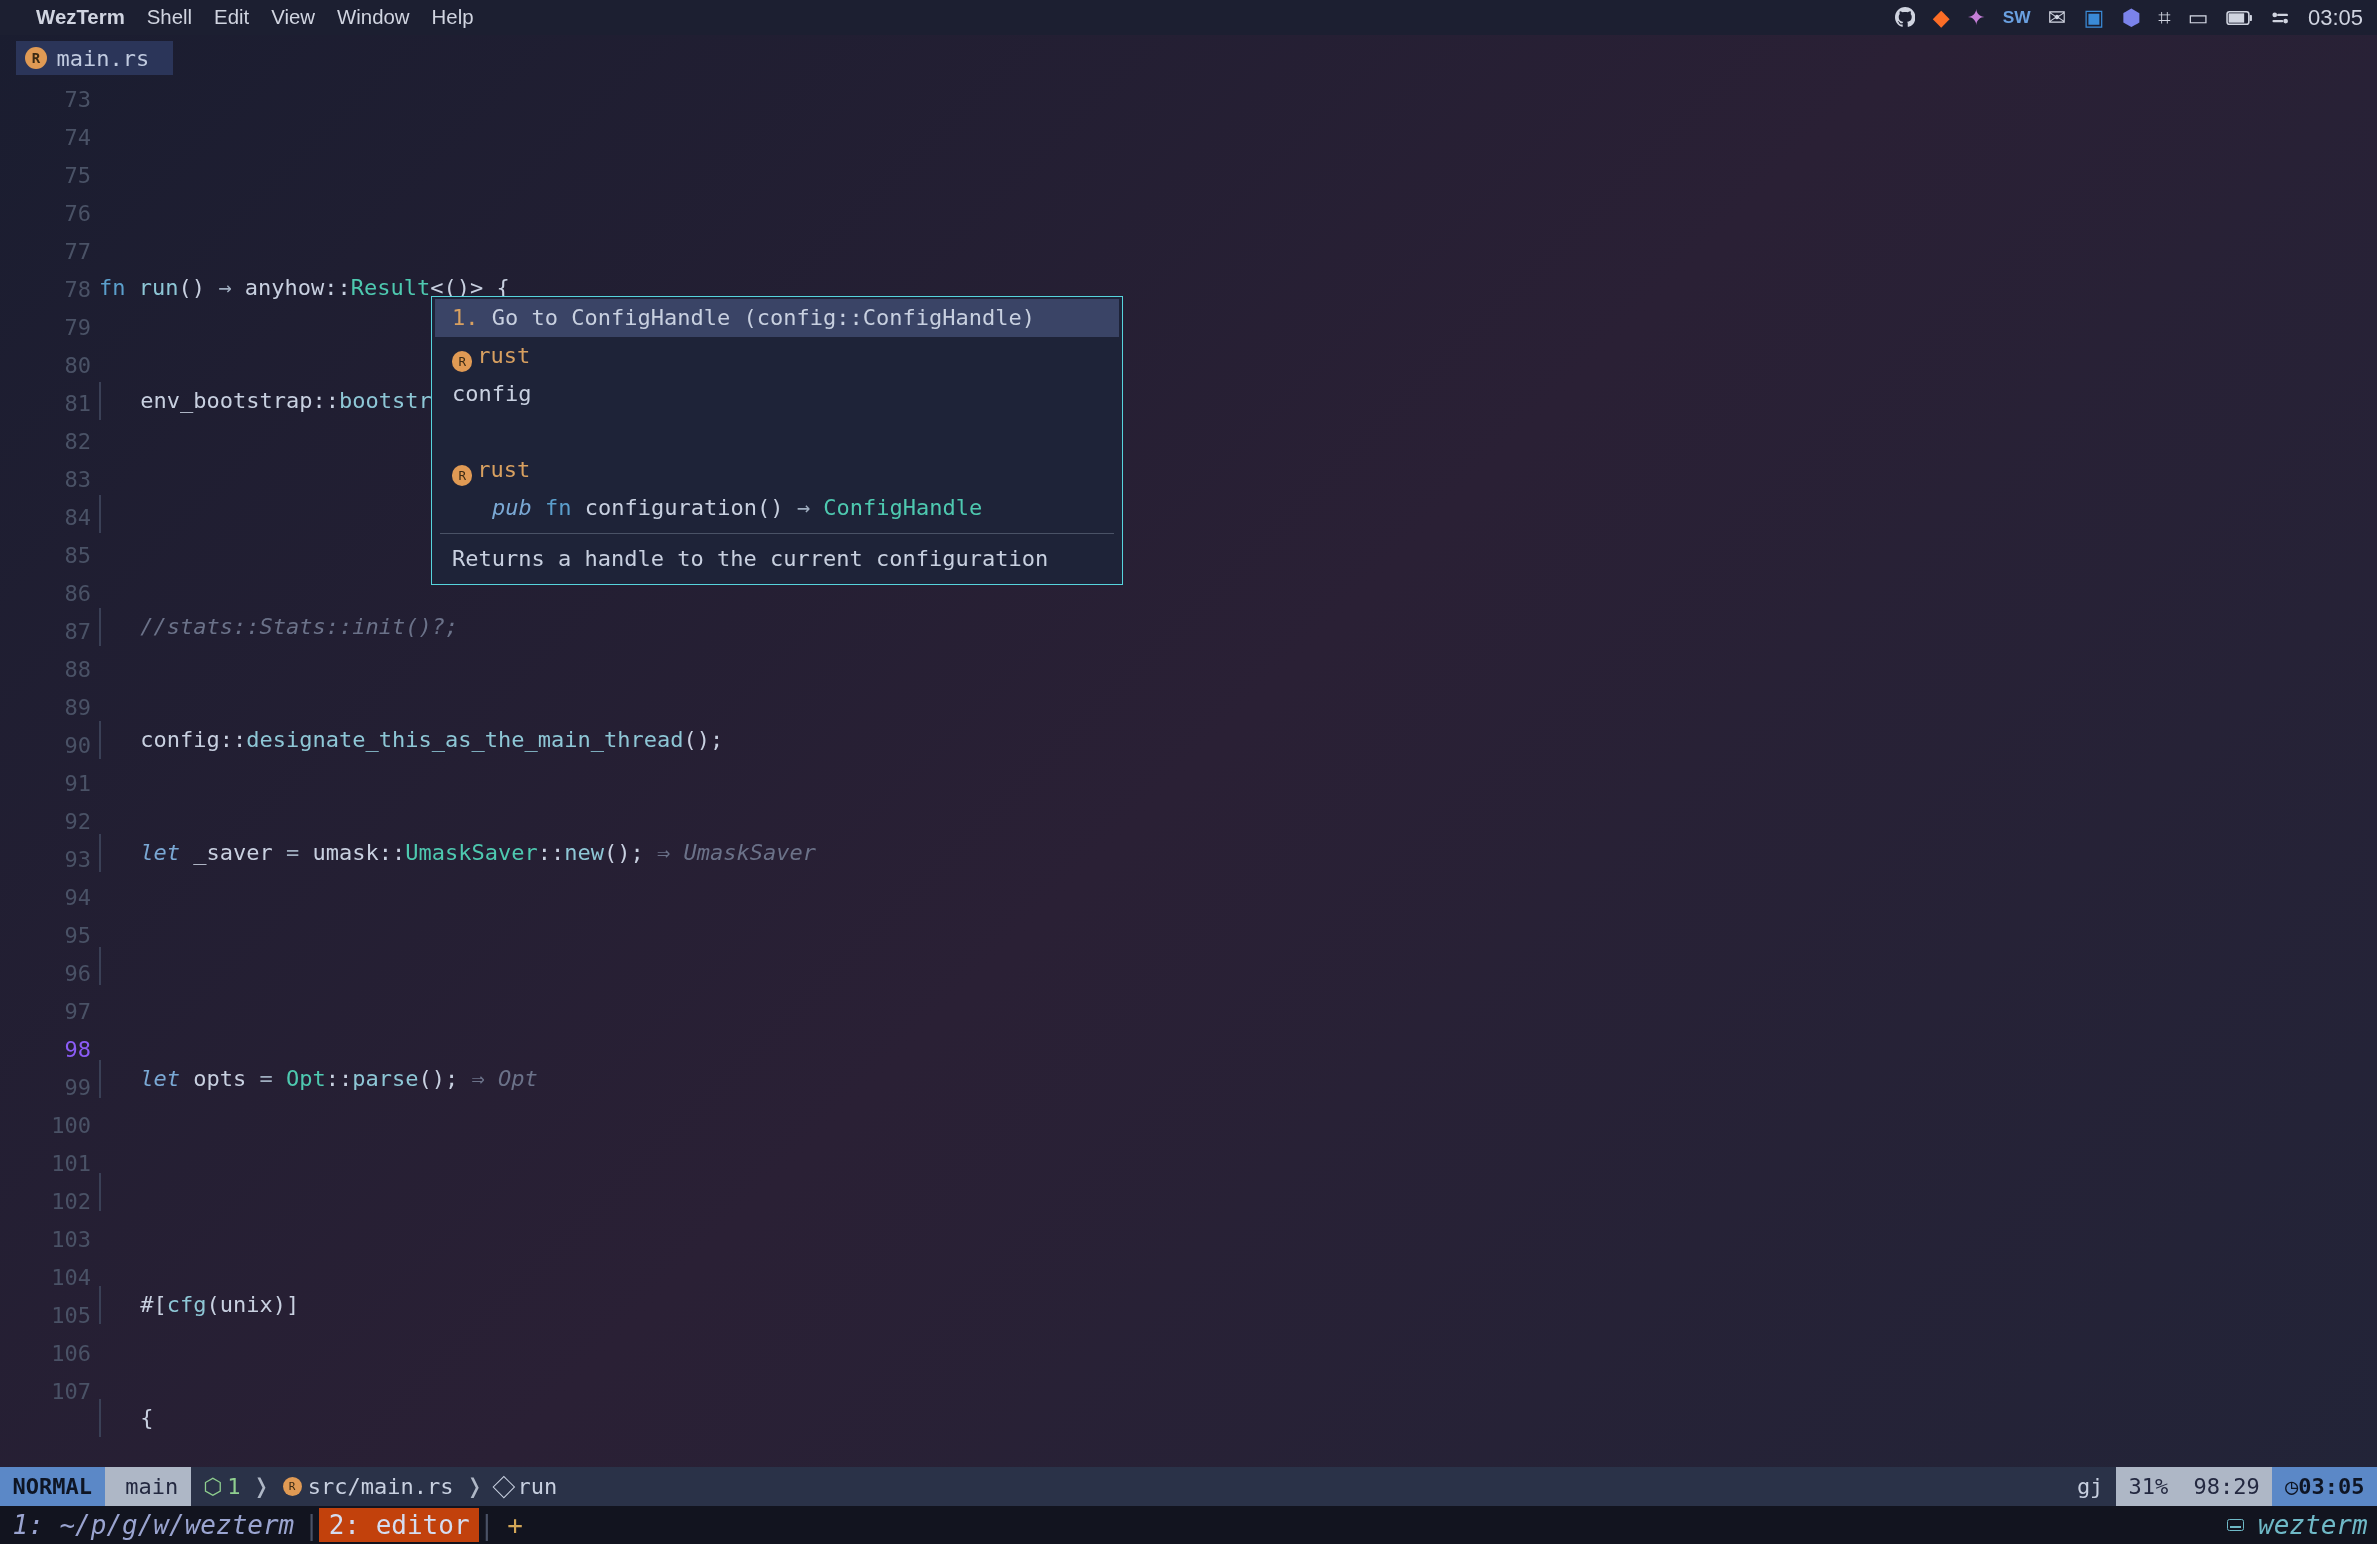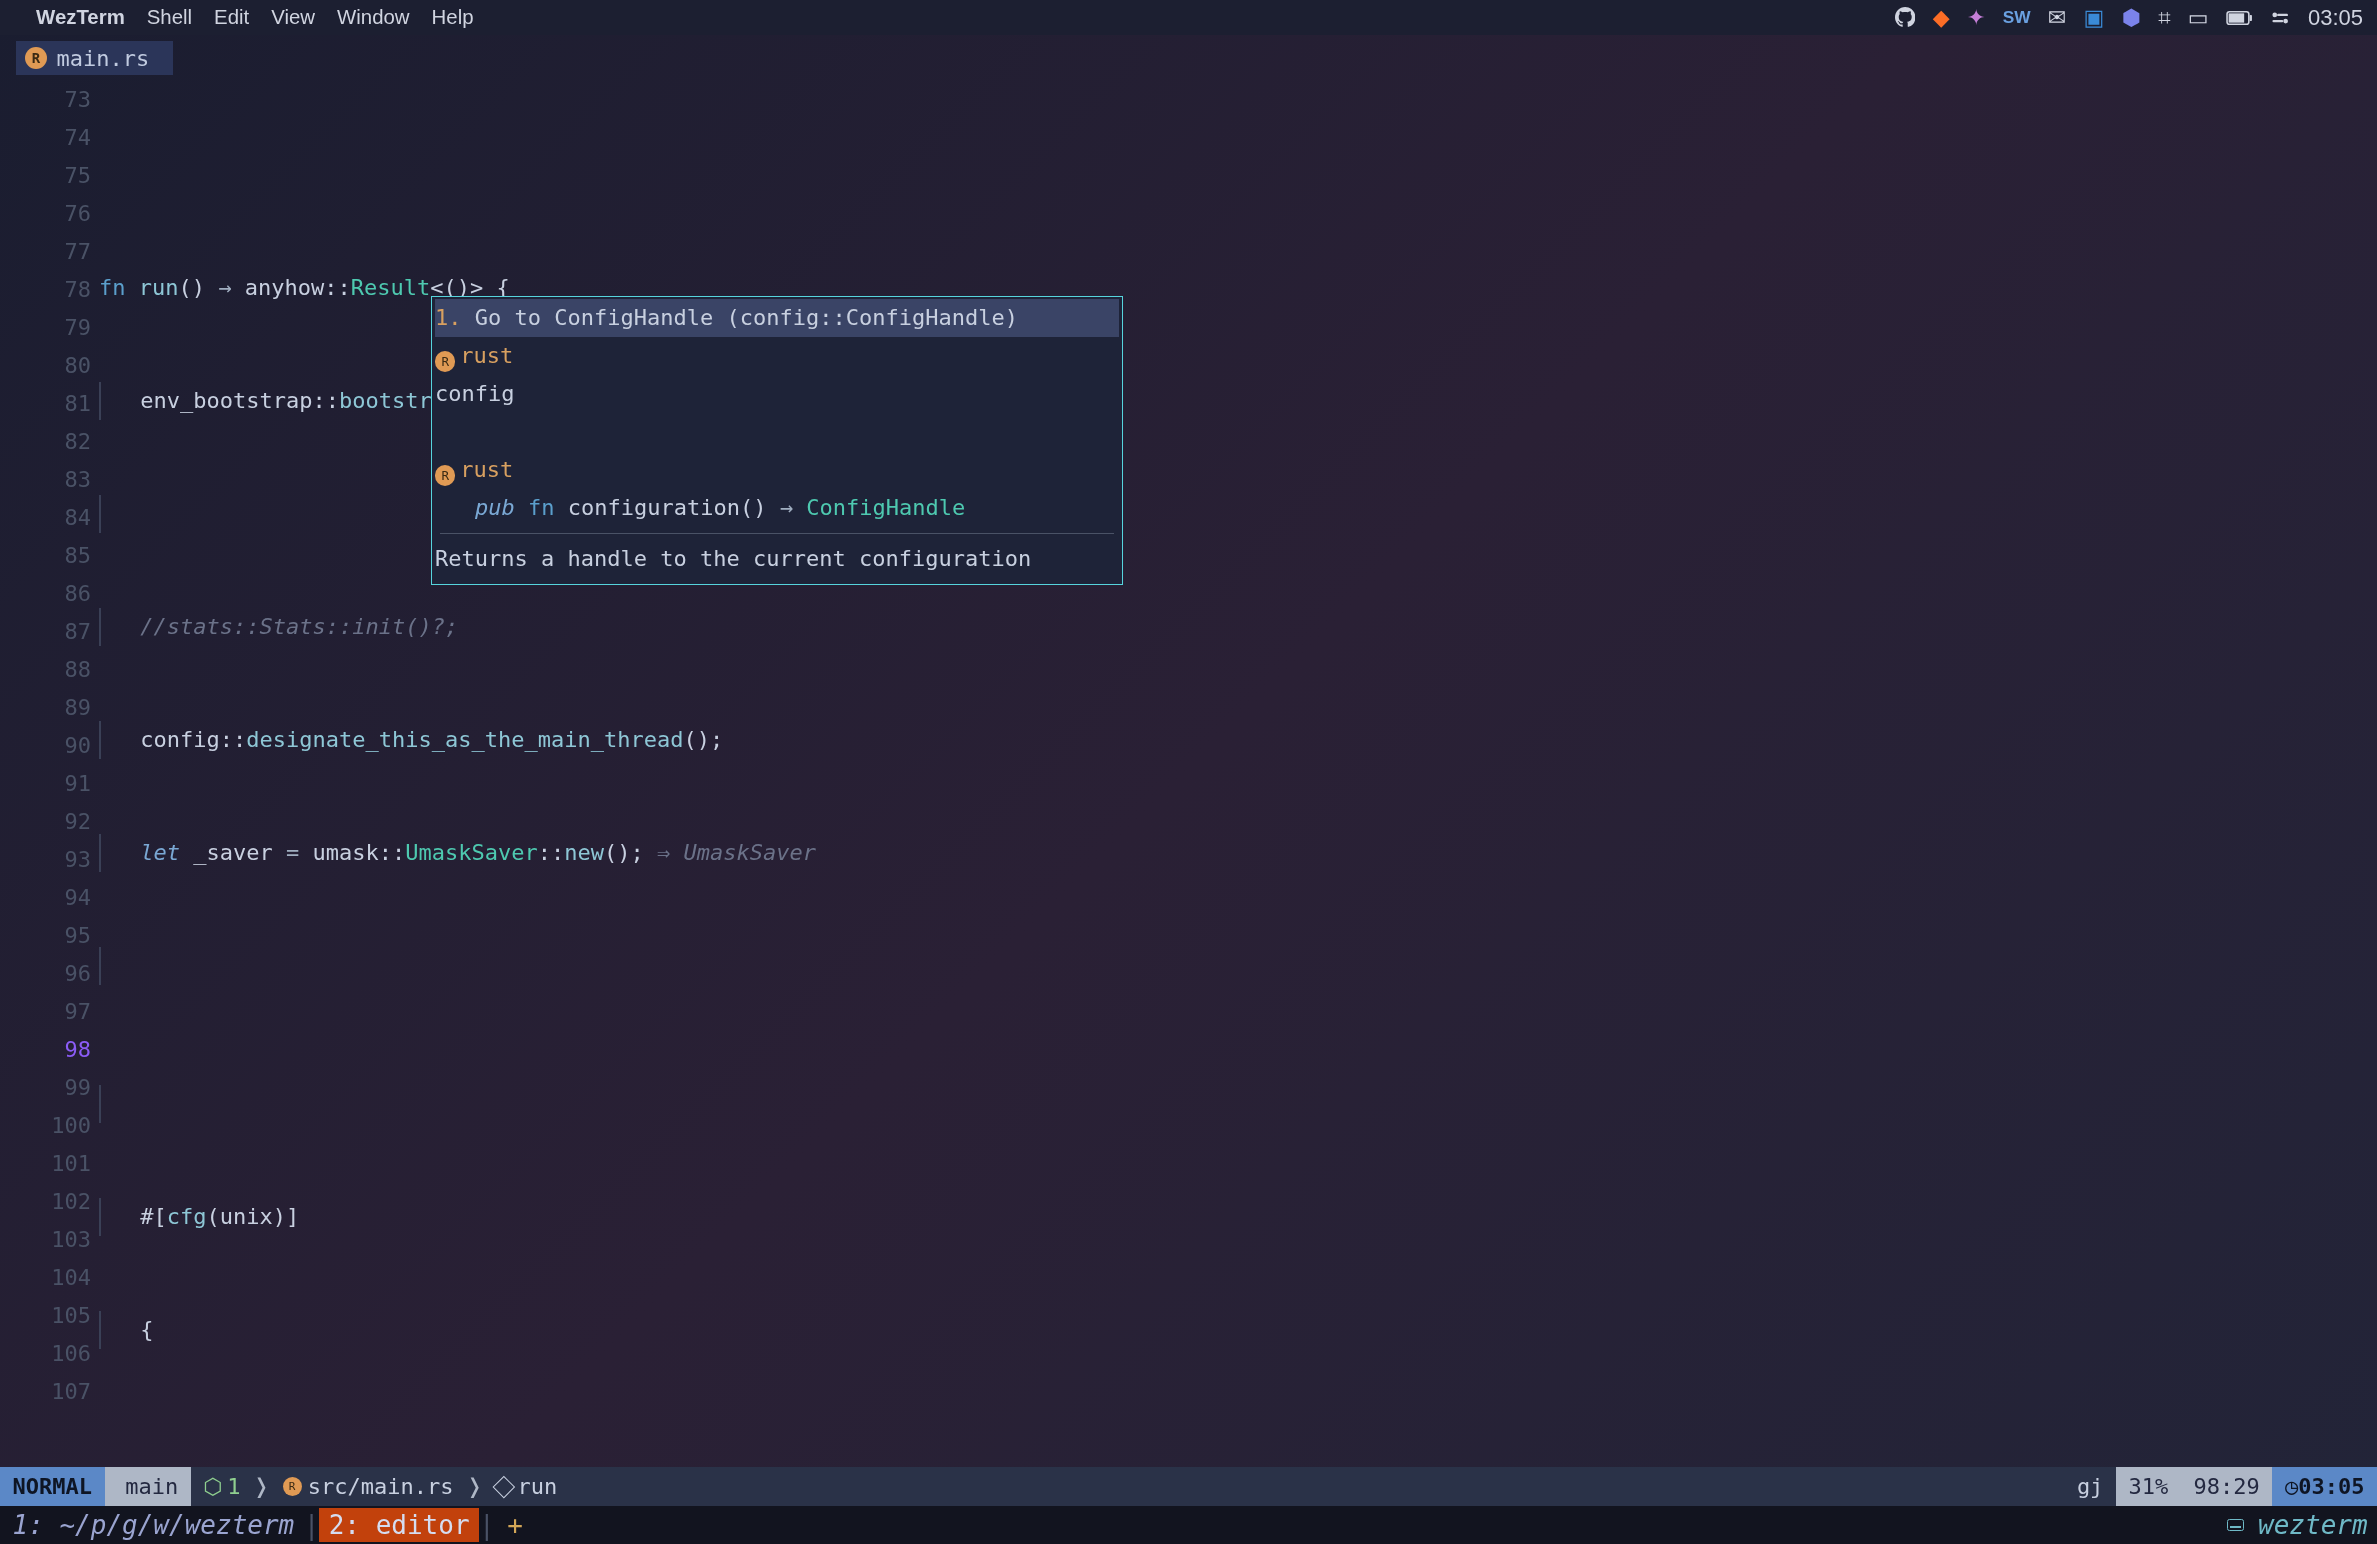--- a/index.html
+++ b/index.html
@@ -121,21 +121,21 @@
     left: 431px;
     top: 215px;
     width: 692px;
     background: var(--popup-bg);
     border: 1.6px solid var(--popup-border);
     padding: 1.6px 3.1px 6.3px 3.1px;
     font-size: 22px;
     line-height: 38px;
     z-index: 100;
   }
-  .popup .row { padding: 0 0; }
+  .popup .row { padding: 0 17px; }
   .popup .row.sel { background: var(--popup-selected-bg); }
   .popup .rusticon {
     width:20.4px;height:20.4px;border-radius:50%;background:#e09a54;
     display:inline-flex;align-items:center;justify-content:center;
     font-size:12.6px;color:#3a2a14;vertical-align:-3.1px;margin-right:4.7px;
   }
   .popup hr { border:none; border-top:0.8px solid #4a5266; margin: 6.3px 4.7px; }
   .popup .numidx { color: #d8a060; }
   .popup .tyret { color: var(--type-teal); }
   .popup .pubkw { color: var(--italic-blue); font-style: italic; margin-left: 40px; }
@@ -288,20 +288,21 @@
       <div class="codeline"><span class="indent"></span></div>
 
       <div class="codeline"><span class="indent"></span>   <span class="cm">//stats::Stats::init()?;</span></div>
 
       <div class="codeline"><span class="indent"></span>   <span class="pun">config</span><span class="pun">::</span><span class="fn">designate_this_as_the_main_thread</span><span class="pun">();</span></div>
 
       <div class="codeline"><span class="indent"></span>   <span class="kwit">let</span> <span class="pun">_saver</span><span class="op"> = </span><span class="pun">umask</span><span class="pun">::</span><span class="ty">UmaskSaver</span><span class="pun">::</span><span class="fn">new</span><span class="pun">();</span> <span class="hint">⇒</span> <span class="hint">UmaskSaver</span></div>
 
       <div class="codeline"><span class="indent"></span></div>
 
+      <div class="codeline"><span class="indent"></span>   <span class="kwit">let</span> <span class="pun">opts</span><span class="op"> = </span><span class="ty">Opt</span><span class="pun">::</span><span class="fn">parse</span><span class="pun">();</span> <span class="hint">⇒</span> <span class="hint">Opt</span></div>
 
       <div class="codeline"><span class="indent"></span></div>
 
       <div class="codeline"><span class="indent"></span>   <span class="pun">#[</span><span class="fn">cfg</span><span class="pun">(unix)]</span></div>
 
       <div class="codeline"><span class="indent"></span>   <span class="pun">{</span></div>
 
       
 
       

